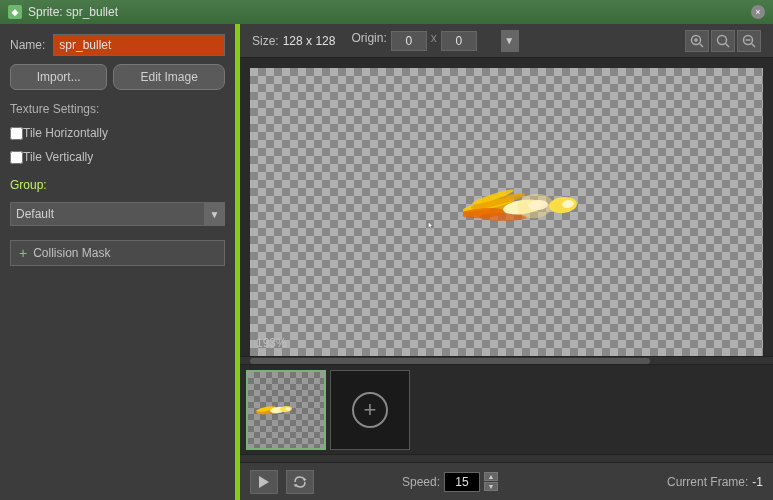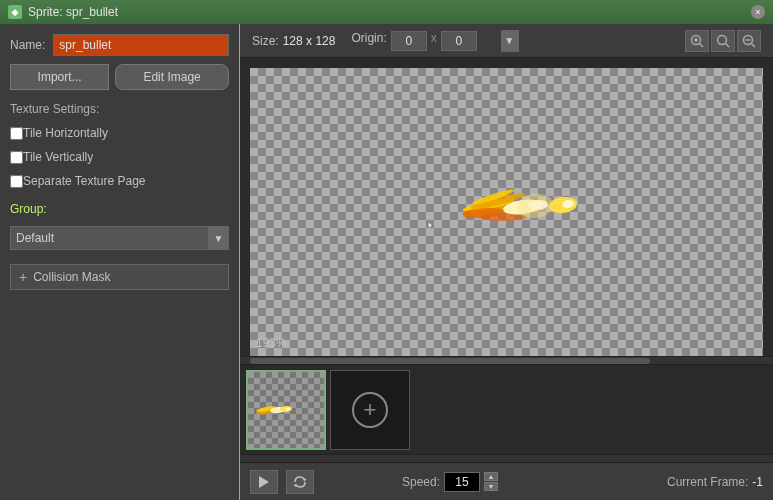--- a/index.html
+++ b/index.html
@@ -58,21 +58,21 @@
     
     .main-container {
       display: flex;
       height: calc(500px - 24px);
     }
 
     
     .left-panel {
       width: 240px;
       background: #3c3c3c;
-      border-right: 1px solid #84cc16;
+      border-right: 5px solid #84cc16;
       padding: 10px;
       flex-shrink: 0;
       display: flex;
       flex-direction: column;
       gap: 8px;
     }
 
     .name-row {
       display: flex;
       align-items: center;
@@ -104,20 +104,21 @@
       color: #d0d0d0;
       font-size: 12px;
       cursor: pointer;
       height: 26px;
       display: flex;
       align-items: center;
       justify-content: center;
     }
     .btn-import {
       flex: 1;
+      border-radius: 6px;
     }
     .btn-edit {
       flex: 1.2;
       border-radius: 8px;
     }
 
     .section-label {
       color: #b0b0b0;
       font-size: 12px;
       margin-top: 4px;
@@ -526,24 +527,20 @@
 
     <div class="section-label">Texture Settings:</div>
 
     <div class="checkbox-row">
       <input type="checkbox" id="tileH" style="">
       <label class="checkbox-label" for="tileH">Tile Horizontally</label>
     </div>
     <div class="checkbox-row">
       <input type="checkbox" id="tileV" style="">
       <label class="checkbox-label" for="tileV">Tile Vertically</label>
-    </div>
-    <div class="checkbox-row">
-      <input type="checkbox" id="sepTex" style="">
-      <label class="checkbox-label" for="sepTex">Separate Texture Page</label>
     </div>
 
     <div class="group-label">Group:</div>
     <div class="group-select-wrapper">
       <select class="group-select">
         <option>Default</option>
       </select>
       <div class="select-arrow">▼</div>
     </div>
 

